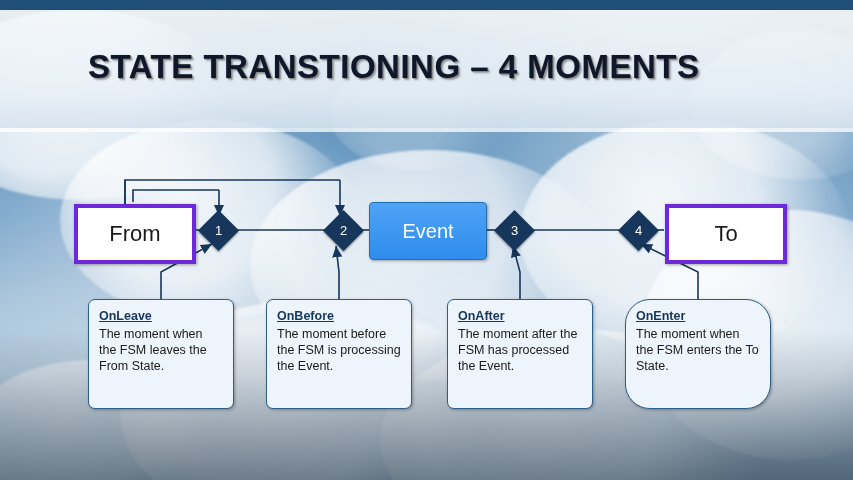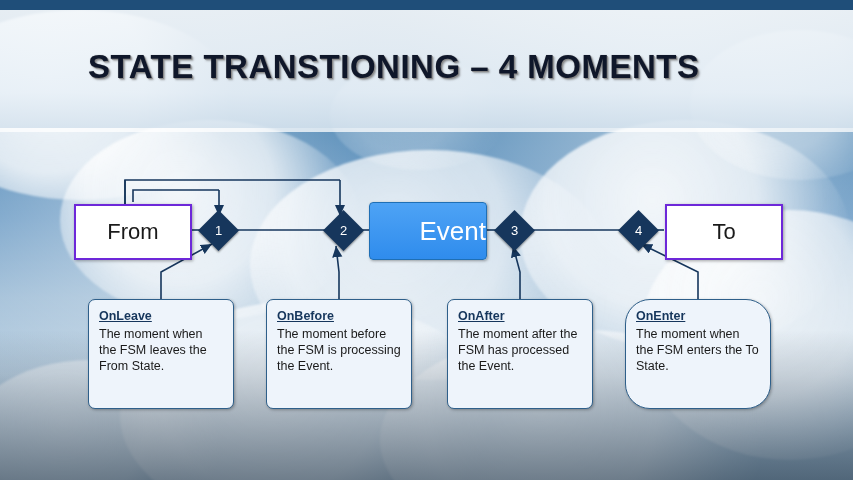--- a/index.html
+++ b/index.html
@@ -89,43 +89,43 @@
   }
   svg.lines {
     position: absolute;
     left: 0; top: 0;
     width: 853px; height: 348px;
   }
 
   .state-box {
     position: absolute;
     background: #ffffff;
-    border: 2px solid #6d28d9;
+    border: 4px solid #6d28d9;
     box-shadow: 1px 1px 3px rgba(0,0,0,0.35);
     display: flex;
     align-items: center;
     justify-content: center;
     font-size: 22px;
     color: #1a1a1a;
   }
   .box-from { left: 74px;  top: 72px; width: 114px; height: 52px; }
   .box-to   { left: 665px; top: 72px; width: 114px; height: 52px; }
 
   .event-box {
     position: absolute;
     left: 369px; top: 70px;
     width: 116px; height: 56px;
     background: linear-gradient(180deg, #4ea3f5 0%, #2f8ced 100%);
     border: 1px solid #1f6fb5;
     border-radius: 4px;
     box-shadow: 1px 1px 3px rgba(0,0,0,0.35);
     display: flex;
     align-items: center;
-    justify-content: flex-end;
-    font-size: 26px;
+    justify-content: center;
+    font-size: 20px;
     color: #ffffff;
   }
 
   .moment {
     position: absolute;
     width: 29px; height: 29px;
     background: #16365c;
     transform: rotate(45deg);
     box-shadow: 1px 1px 2px rgba(0,0,0,0.4);
   }

